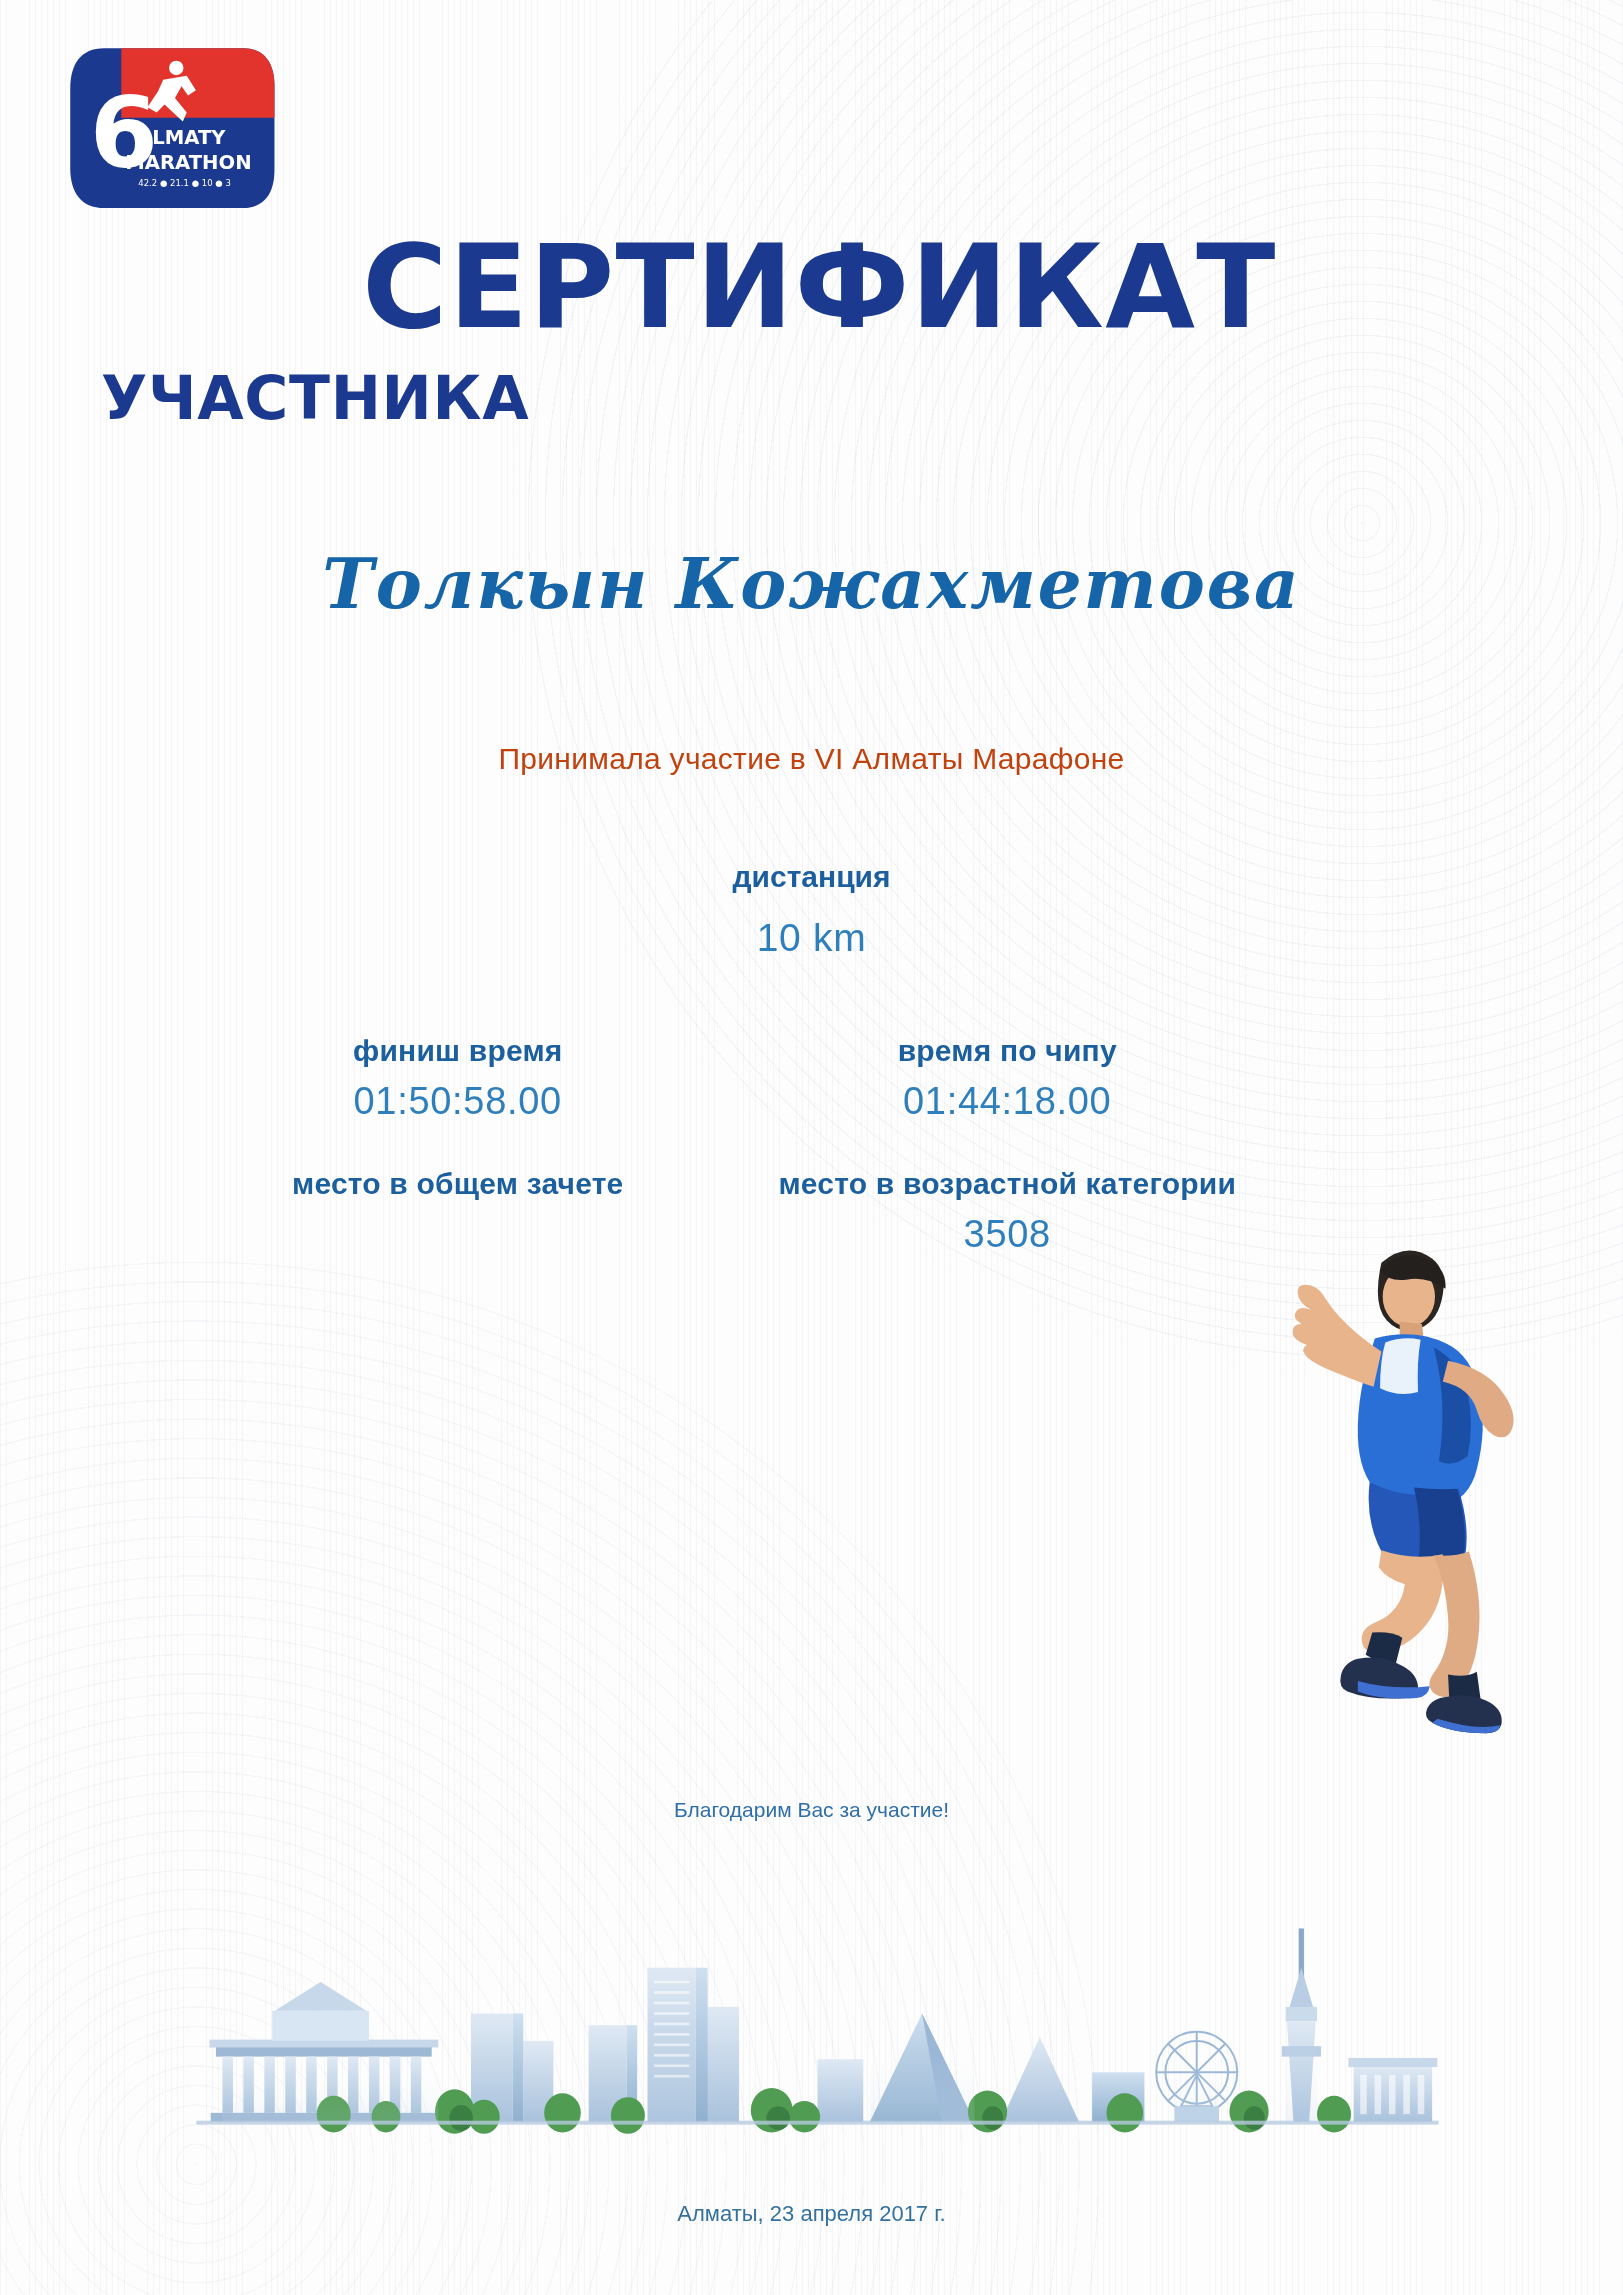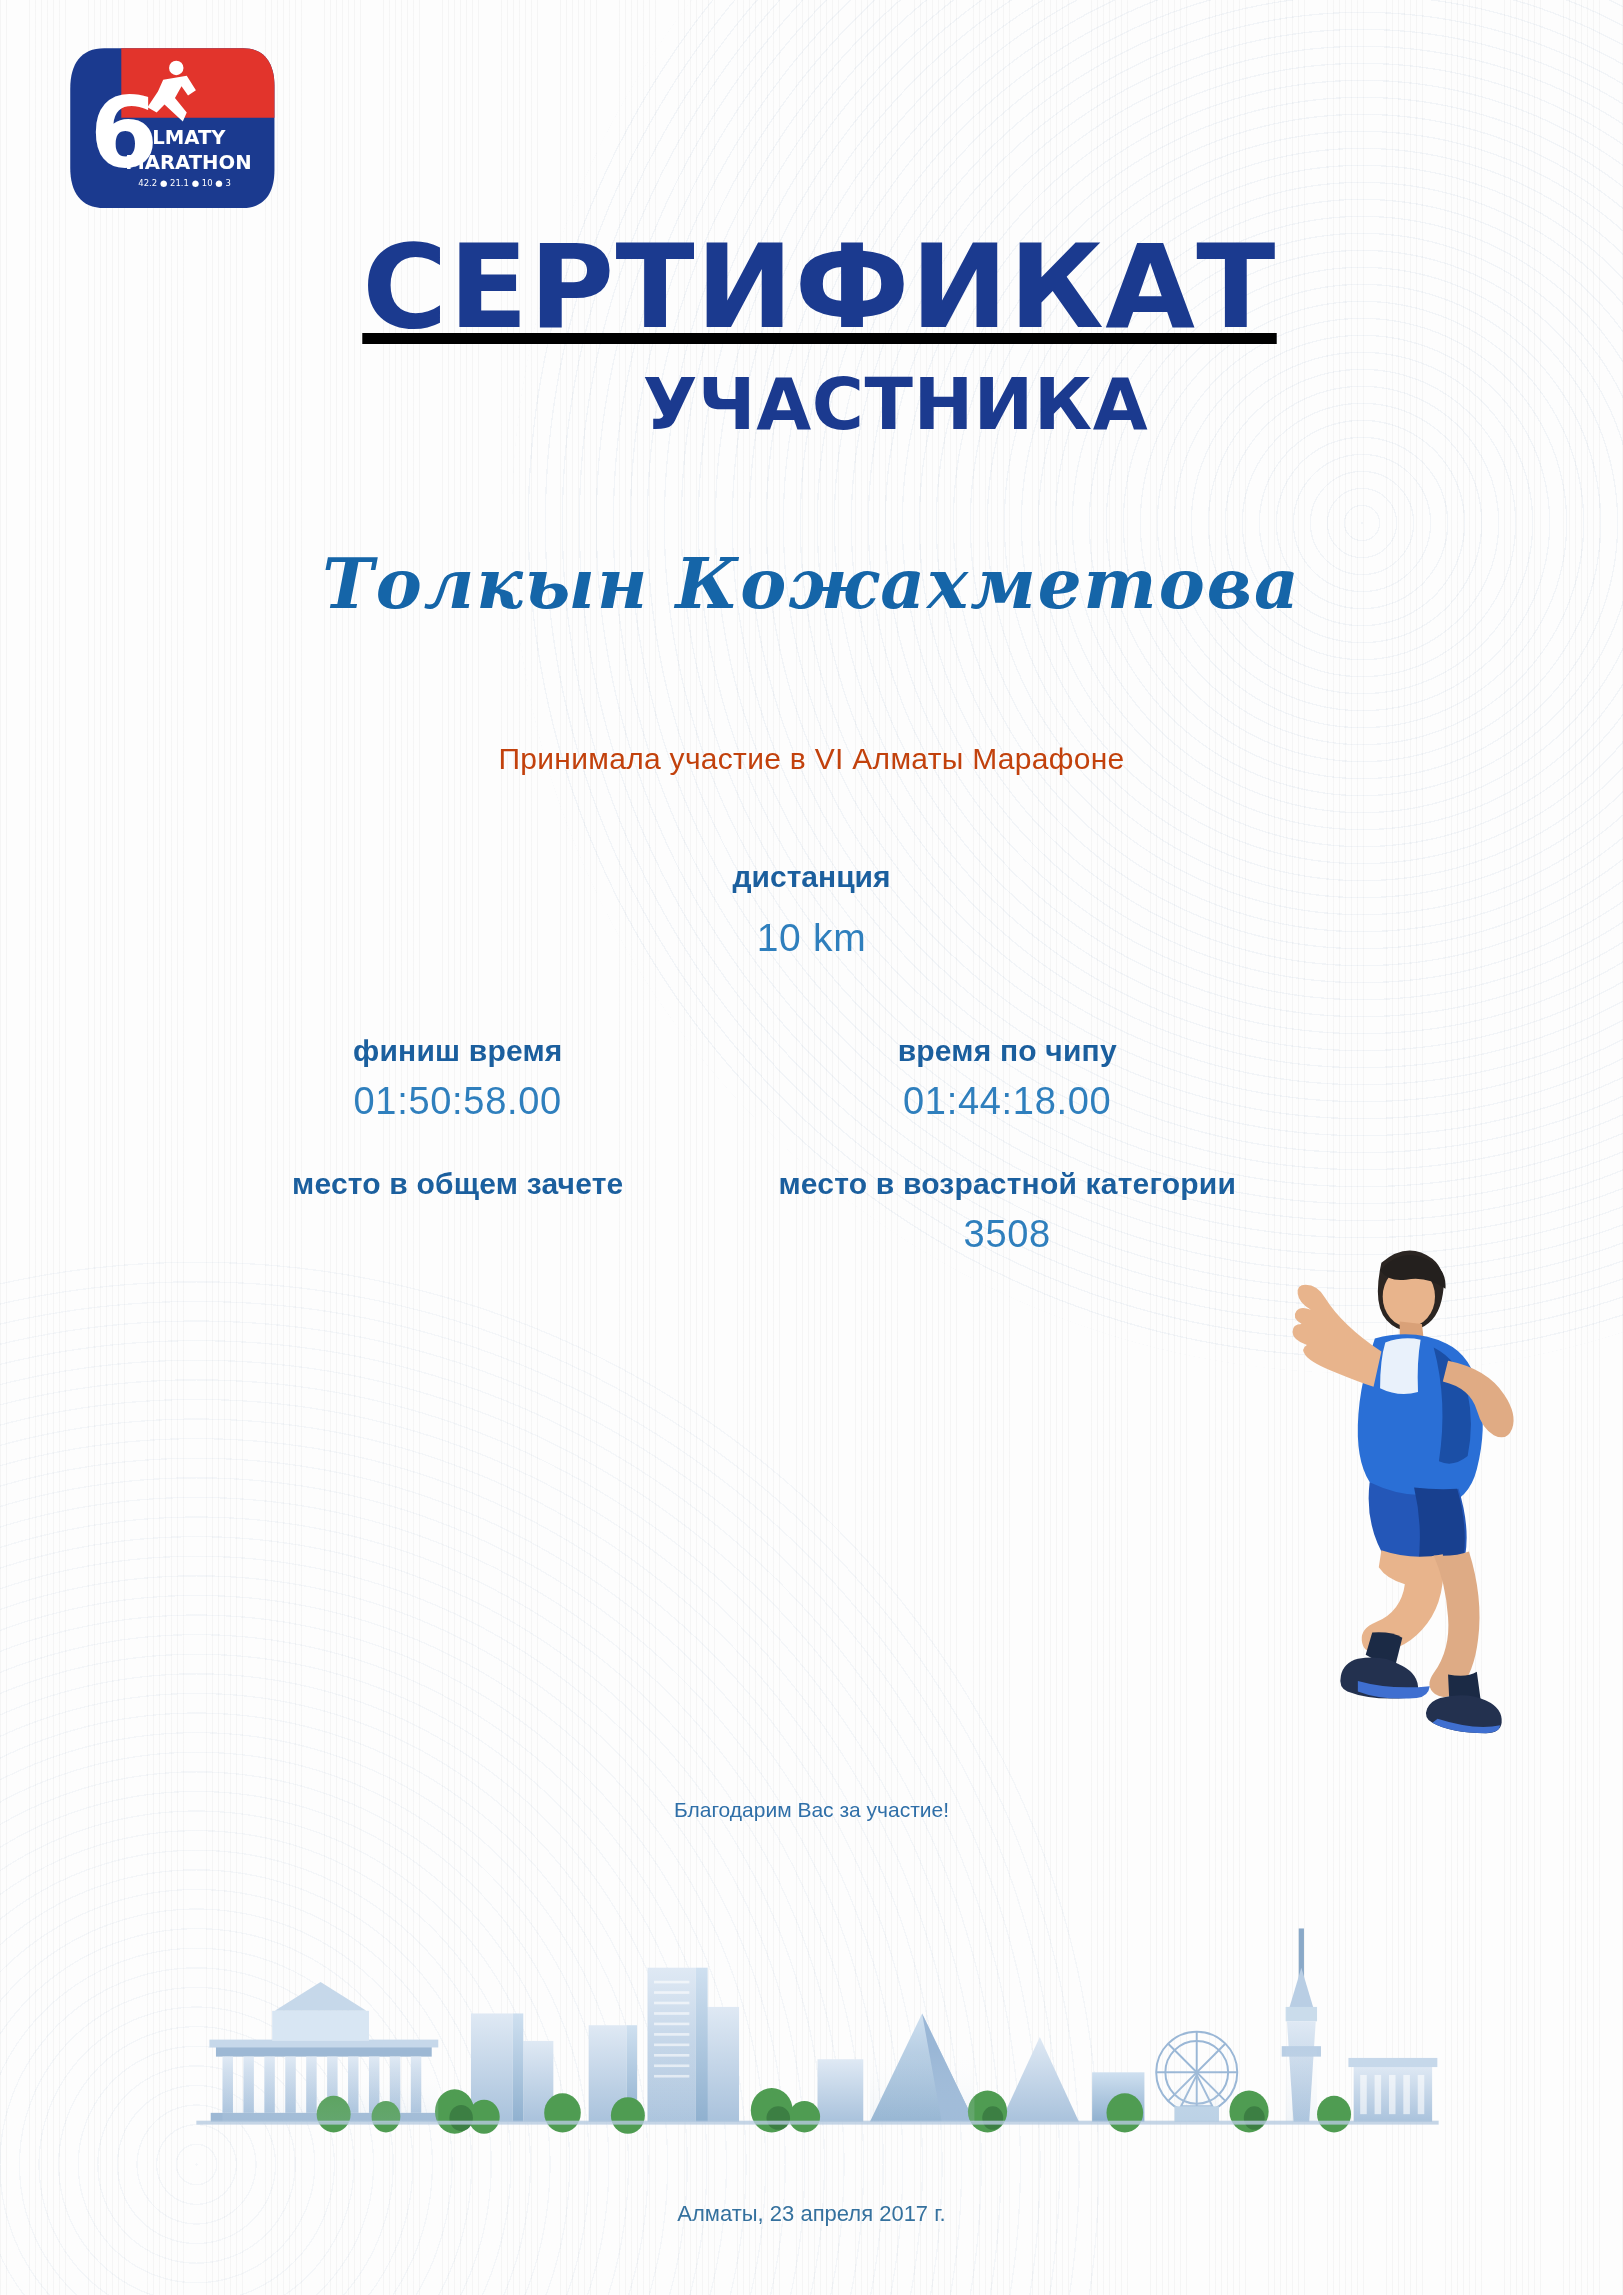--- a/index.html
+++ b/index.html
@@ -75,40 +75,39 @@
   }
   .logo svg { display:block; }
 
   
   .title-block {
     position: absolute;
     left: 16px;
     right: 0;
     top: 229px;
     text-align: center;
-    text-decoration: underline;
   }
   .cert-title {
     font-family: "DejaVu Sans", sans-serif;
     font-weight: 700;
     font-size: 116px;
     letter-spacing: 1.3px;
     color: #1b3a8f;
     line-height: 1;
     margin: 0;
   }
   .cert-sub {
     font-family: "DejaVu Sans", sans-serif;
     font-weight: 700;
-    font-size: 71px;
+    font-size: 60px;
     letter-spacing: 0.7px;
     color: #1b3a8f;
     margin: 18.3px 0 0 0;
     padding-right: 18px;
-    text-align: center;
+    text-align: left;
   }
   .cert-sub-inner {
     display: inline-block;
     transform: translateX(85px);
   }
 
   
   .name {
     position: absolute;
     left: 0;

